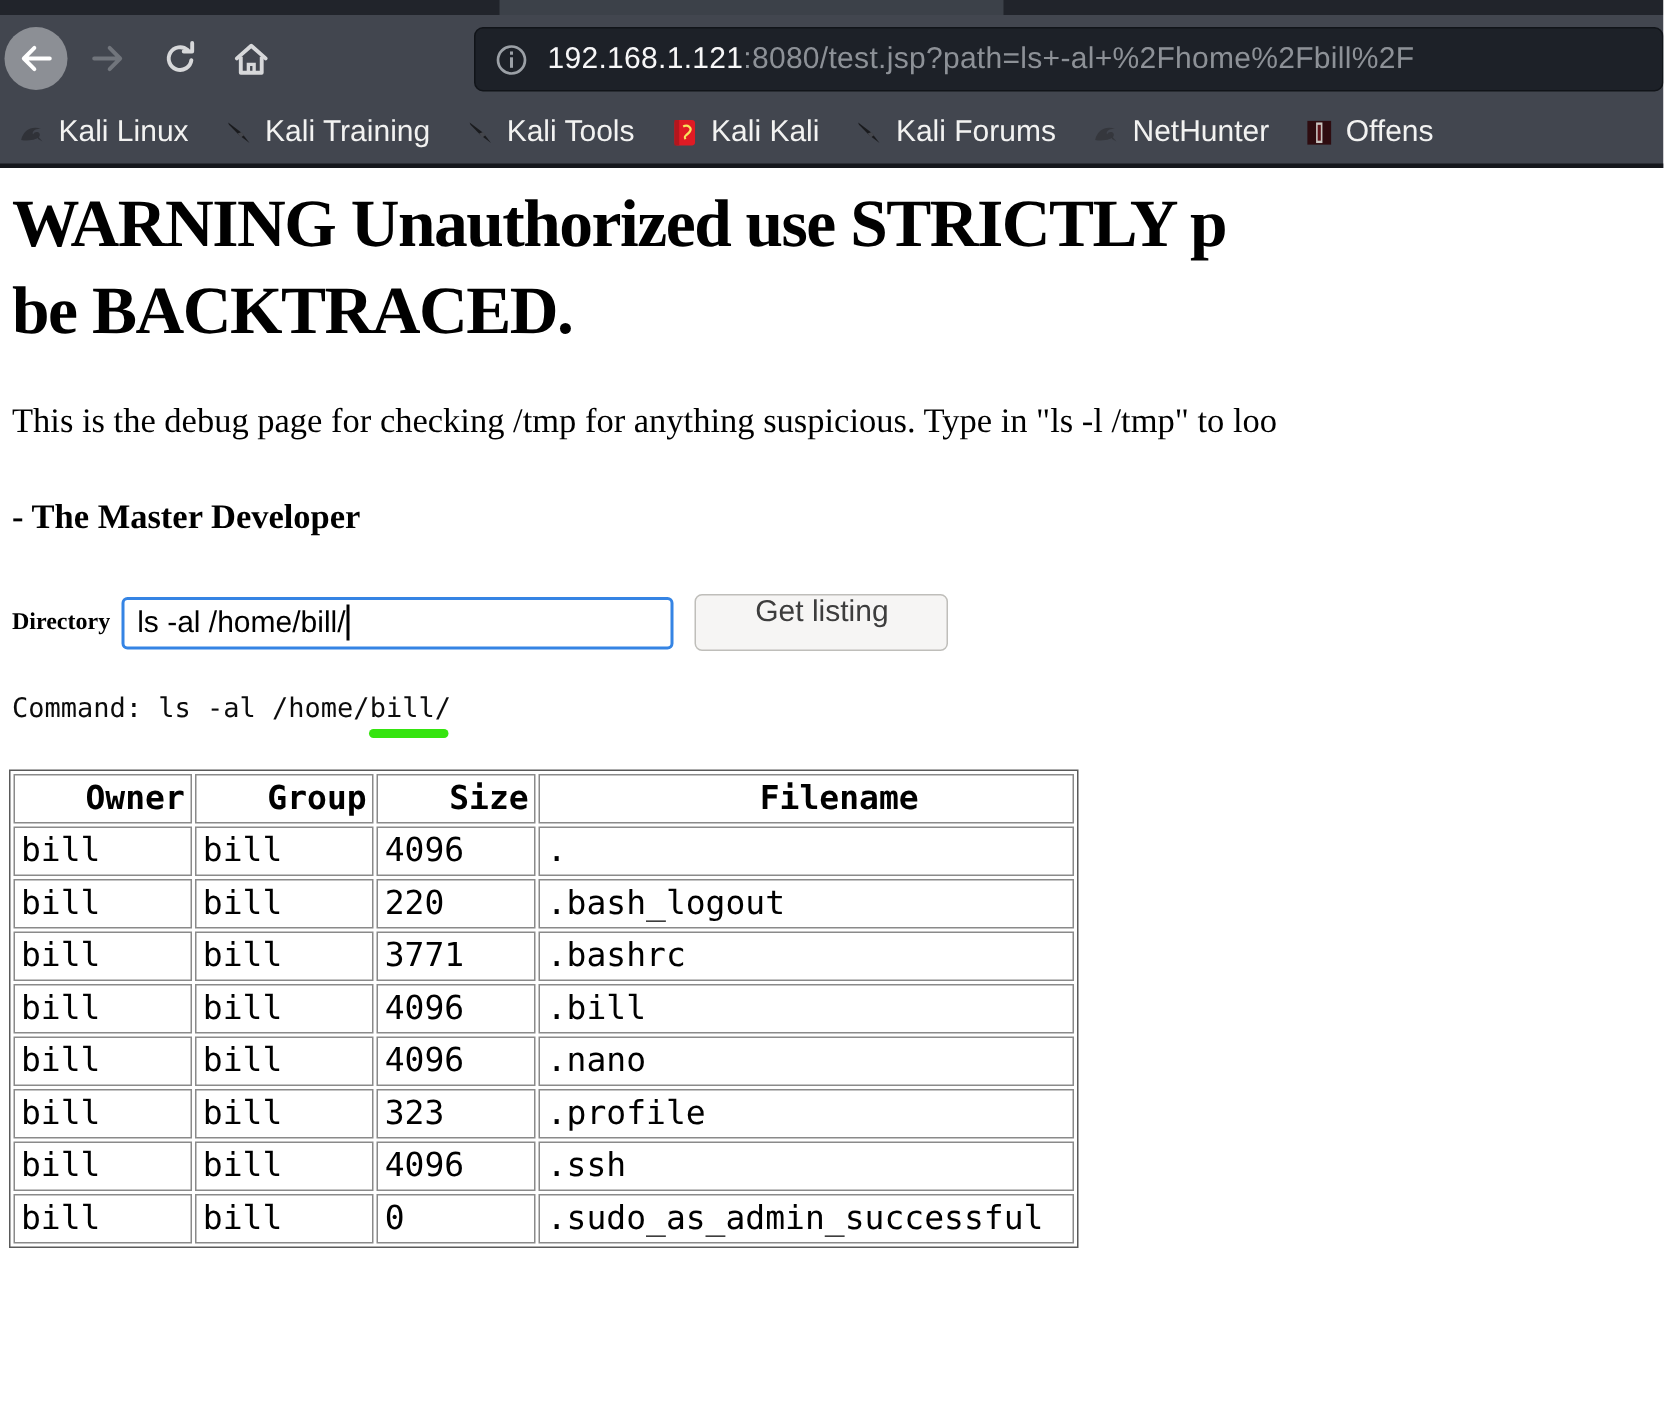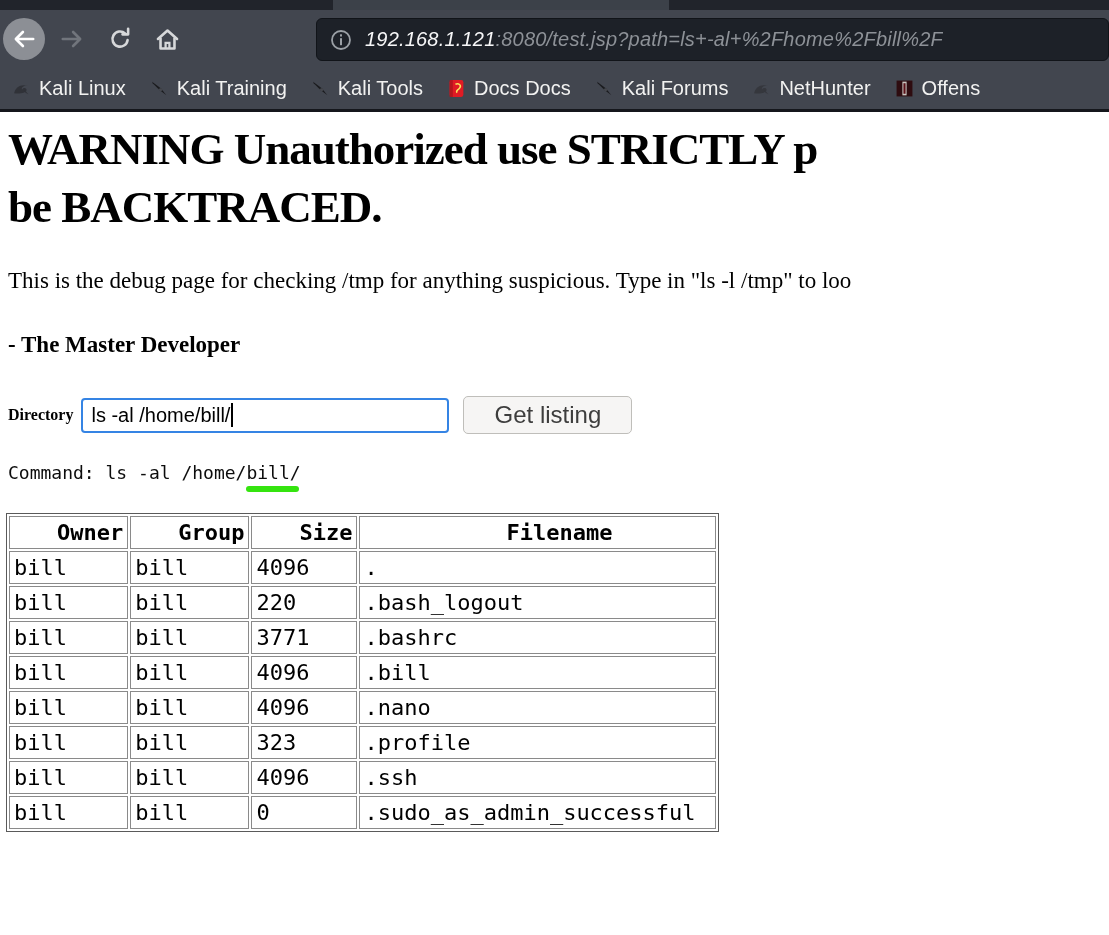--- a/index.html
+++ b/index.html
@@ -17,21 +17,21 @@
   .nav-btn { width: 42px; height: 42px; border-radius: 50%; display: flex;
              align-items: center; justify-content: center; flex: 0 0 auto; }
   .nav-btn svg { display: block; }
   .btn-back { margin-left: 3px; background: #8c8f95; }
   .btn-forward { margin-left: 6px; }
   .btn-reload { margin-left: 6px; }
   .btn-home { margin-left: 5px; }
 
   .urlbar { position: absolute; left: 316px; top: 8px; width: 793px; height: 43px;
             background: #1d2128; border: 1px solid #111419; border-radius: 6px;
-            display: flex; align-items: center; padding: 0 12px; font-style: italic; }
+            display: flex; align-items: center; padding: 0 12px; }
   .urlbar .info { margin-right: 12px; display: flex; }
   .url-text { font-size: 20px; white-space: nowrap; overflow: hidden; letter-spacing: 0.2px; }
   .url-host { color: #f7f7f8; }
   .url-rest { color: #8d9197; }
 
   
   .bookmarks { height: 44px; background: #42464f; border-bottom: 3px solid #15171c;
                display: flex; align-items: center; padding-left: 12px; overflow: hidden; }
   .bm-item { display: flex; align-items: center; margin-right: 24px; flex: 0 0 auto; justify-content: center; }
   .bm-item .bm-icon { margin-right: 8px; display: flex; }
@@ -47,22 +47,22 @@
 
   .form-row { margin-top: 38px; display: flex; align-items: center; }
   .dir-label { font-size: 16px; font-weight: bold; }
   .dir-input { margin-left: 8px; width: 368px; height: 35px; border: 2px solid #3584e4;
                border-radius: 4px; background: #fff; display: flex; align-items: center;
                padding-left: 8px; }
   .dir-input .val { font-family: "Liberation Sans", sans-serif; font-size: 20px; color: #000; }
   .caret { display: inline-block; width: 2px; height: 24px; background: #000; margin-left: 1px; }
   .get-btn { margin-left: 14px; width: 169px; height: 38px; background: #f6f5f4;
              border: 1px solid #bfbeba; border-radius: 5px; color: #3d3d3d;
-             font-family: "Liberation Sans", sans-serif; font-size: 24px;
-             display: flex; align-items: center; justify-content: center; }
+             font-family: "Liberation Sans", sans-serif; font-size: 20px;
+             display: flex; align-items: flex-start; justify-content: center; }
 
   .command { margin-top: 28px; font-family: "DejaVu Sans Mono", monospace;
              font-size: 18px; color: #0c0c0c; }
   .cmd-hl { position: relative; }
   .cmd-hl::after { content: ""; position: absolute; left: 0; right: 2px; bottom: -9px;
                    height: 6px; background: #35e40f; border-radius: 3px; }
 
   
   .ftable { margin: 30px 0 0 -2px; border-collapse: separate; border-spacing: 2px;
             border: 1px solid #5a5a5a; font-family: "DejaVu Sans Mono", monospace;
@@ -160,21 +160,21 @@
     </div>
 
     <div class="bm-item">
       <span class="bm-icon">
         <svg width="19" height="19" viewBox="0 0 18 18">
             <rect x="2.5" y="1" width="13" height="16" rx="2" fill="#e01b24"></rect>
             <rect x="2.5" y="1" width="3" height="16" fill="#b3161d"></rect>
             <path d="M8 5c3-1.5 6 1 4 3.5S8 11 9.5 13" stroke="#f8e45c" stroke-width="1.4" fill="none"></path>
           </svg>
       </span>
-      <span class="bm-label">Docs Docs</span>
+      <span class="bm-label">Kali Kali</span>
     </div>
 
     <div class="bm-item">
       <span class="bm-icon">
         <svg width="19" height="19" viewBox="0 0 18 18">
             <path d="M2 2.5l8.5 6.5 5 6.5-6.5-5L2.5 4z" fill="#1a1b1e"></path>
             <path d="M8 9.5l2.5-1 1.5 2-2 1.5z" fill="#44464c"></path>
           </svg>
       </span>
       <span class="bm-label">Kali Forums</span>

